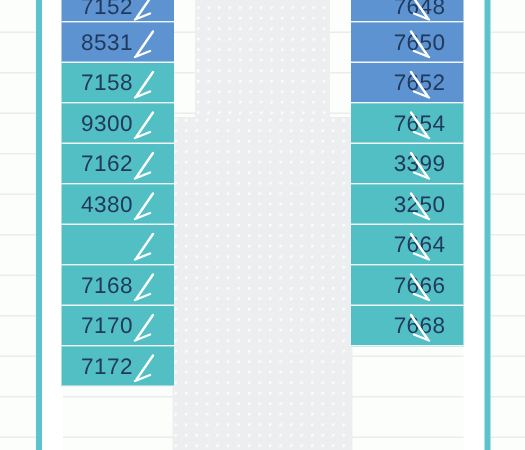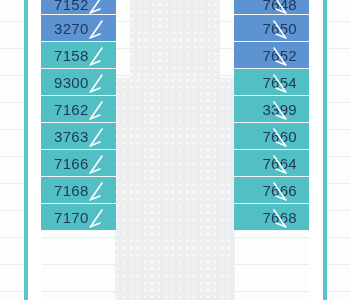--- a/index.html
+++ b/index.html
@@ -96,21 +96,21 @@
       <div class="cabin blue first">
         <span>7152</span>
         <span class="door" style="top: -2px;">
           <svg width="26" height="24" viewBox="0 0 26 24">
             <path d="M3 20 L14 4" stroke="#ffffff" stroke-width="1.6" fill="none" stroke-linecap="round"></path>
             <path d="M2 21 L12 17" stroke="#ffffff" stroke-width="1.6" fill="none" stroke-linecap="round"></path>
           </svg>
         </span>
       </div>
       <div class="cabin blue">
-        <span>3270</span>
+        <span>8531</span>
         <span class="door" style="top: 2px;">
           <svg width="26" height="24" viewBox="0 0 26 24">
             <path d="M3 20 L14 4" stroke="#ffffff" stroke-width="1.6" fill="none" stroke-linecap="round"></path>
             <path d="M2 21 L12 17" stroke="#ffffff" stroke-width="1.6" fill="none" stroke-linecap="round"></path>
           </svg>
         </span>
       </div>
       <div class="cabin teal">
         <span>7158</span>
         <span class="door" style="top: 2px;">
@@ -132,48 +132,56 @@
       <div class="cabin teal">
         <span>7162</span>
         <span class="door" style="top: 2px;">
           <svg width="26" height="24" viewBox="0 0 26 24">
             <path d="M3 20 L14 4" stroke="#ffffff" stroke-width="1.6" fill="none" stroke-linecap="round"></path>
             <path d="M2 21 L12 17" stroke="#ffffff" stroke-width="1.6" fill="none" stroke-linecap="round"></path>
           </svg>
         </span>
       </div>
       <div class="cabin teal">
-        <span>3763</span>
-        <span class="door" style="top: 2px;">
-          <svg width="26" height="24" viewBox="0 0 26 24">
-            <path d="M3 20 L14 4" stroke="#ffffff" stroke-width="1.6" fill="none" stroke-linecap="round"></path>
-            <path d="M2 21 L12 17" stroke="#ffffff" stroke-width="1.6" fill="none" stroke-linecap="round"></path>
-          </svg>
-        </span>
-      </div>
-      <div class="cabin teal">
-        <span>7166</span>
+        <span>4380</span>
+        <span class="door" style="top: 2px;">
+          <svg width="26" height="24" viewBox="0 0 26 24">
+            <path d="M3 20 L14 4" stroke="#ffffff" stroke-width="1.6" fill="none" stroke-linecap="round"></path>
+            <path d="M2 21 L12 17" stroke="#ffffff" stroke-width="1.6" fill="none" stroke-linecap="round"></path>
+          </svg>
+        </span>
+      </div>
+      <div class="cabin teal">
         <span class="door" style="top: 2px;">
           <svg width="26" height="24" viewBox="0 0 26 24">
             <path d="M3 20 L14 4" stroke="#ffffff" stroke-width="1.6" fill="none" stroke-linecap="round"></path>
             <path d="M2 21 L12 17" stroke="#ffffff" stroke-width="1.6" fill="none" stroke-linecap="round"></path>
           </svg>
         </span>
       </div>
       <div class="cabin teal">
         <span>7168</span>
         <span class="door" style="top: 2px;">
           <svg width="26" height="24" viewBox="0 0 26 24">
             <path d="M3 20 L14 4" stroke="#ffffff" stroke-width="1.6" fill="none" stroke-linecap="round"></path>
             <path d="M2 21 L12 17" stroke="#ffffff" stroke-width="1.6" fill="none" stroke-linecap="round"></path>
           </svg>
         </span>
       </div>
       <div class="cabin teal">
         <span>7170</span>
+        <span class="door" style="top: 2px;">
+          <svg width="26" height="24" viewBox="0 0 26 24">
+            <path d="M3 20 L14 4" stroke="#ffffff" stroke-width="1.6" fill="none" stroke-linecap="round"></path>
+            <path d="M2 21 L12 17" stroke="#ffffff" stroke-width="1.6" fill="none" stroke-linecap="round"></path>
+          </svg>
+        </span>
+      </div>
+      <div class="cabin teal">
+        <span>7172</span>
         <span class="door" style="top: 2px;">
           <svg width="26" height="24" viewBox="0 0 26 24">
             <path d="M3 20 L14 4" stroke="#ffffff" stroke-width="1.6" fill="none" stroke-linecap="round"></path>
             <path d="M2 21 L12 17" stroke="#ffffff" stroke-width="1.6" fill="none" stroke-linecap="round"></path>
           </svg>
         </span>
       </div>
     </div>
   <div class="col right" id="col-right">
       <div class="cabin blue first">
@@ -215,21 +223,21 @@
       <div class="cabin teal">
         <span>3399</span>
         <span class="door" style="top: 2px;">
           <svg width="26" height="24" viewBox="0 0 26 24" transform="scale(-1,1) translate(-26,0)">
             <path d="M3 20 L14 4" stroke="#ffffff" stroke-width="1.6" fill="none" stroke-linecap="round"></path>
             <path d="M2 21 L12 17" stroke="#ffffff" stroke-width="1.6" fill="none" stroke-linecap="round"></path>
           </svg>
         </span>
       </div>
       <div class="cabin teal">
-        <span>7660</span>
+        <span>3250</span>
         <span class="door" style="top: 2px;">
           <svg width="26" height="24" viewBox="0 0 26 24" transform="scale(-1,1) translate(-26,0)">
             <path d="M3 20 L14 4" stroke="#ffffff" stroke-width="1.6" fill="none" stroke-linecap="round"></path>
             <path d="M2 21 L12 17" stroke="#ffffff" stroke-width="1.6" fill="none" stroke-linecap="round"></path>
           </svg>
         </span>
       </div>
       <div class="cabin teal">
         <span>7664</span>
         <span class="door" style="top: 2px;">

